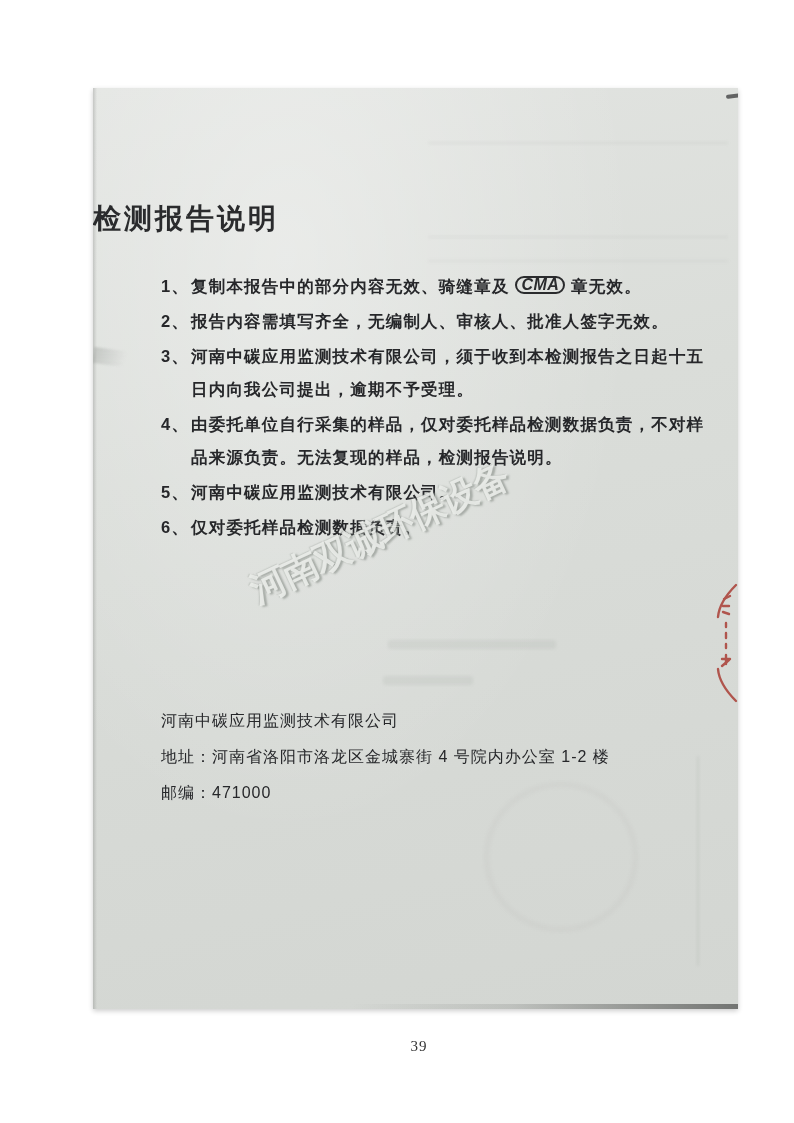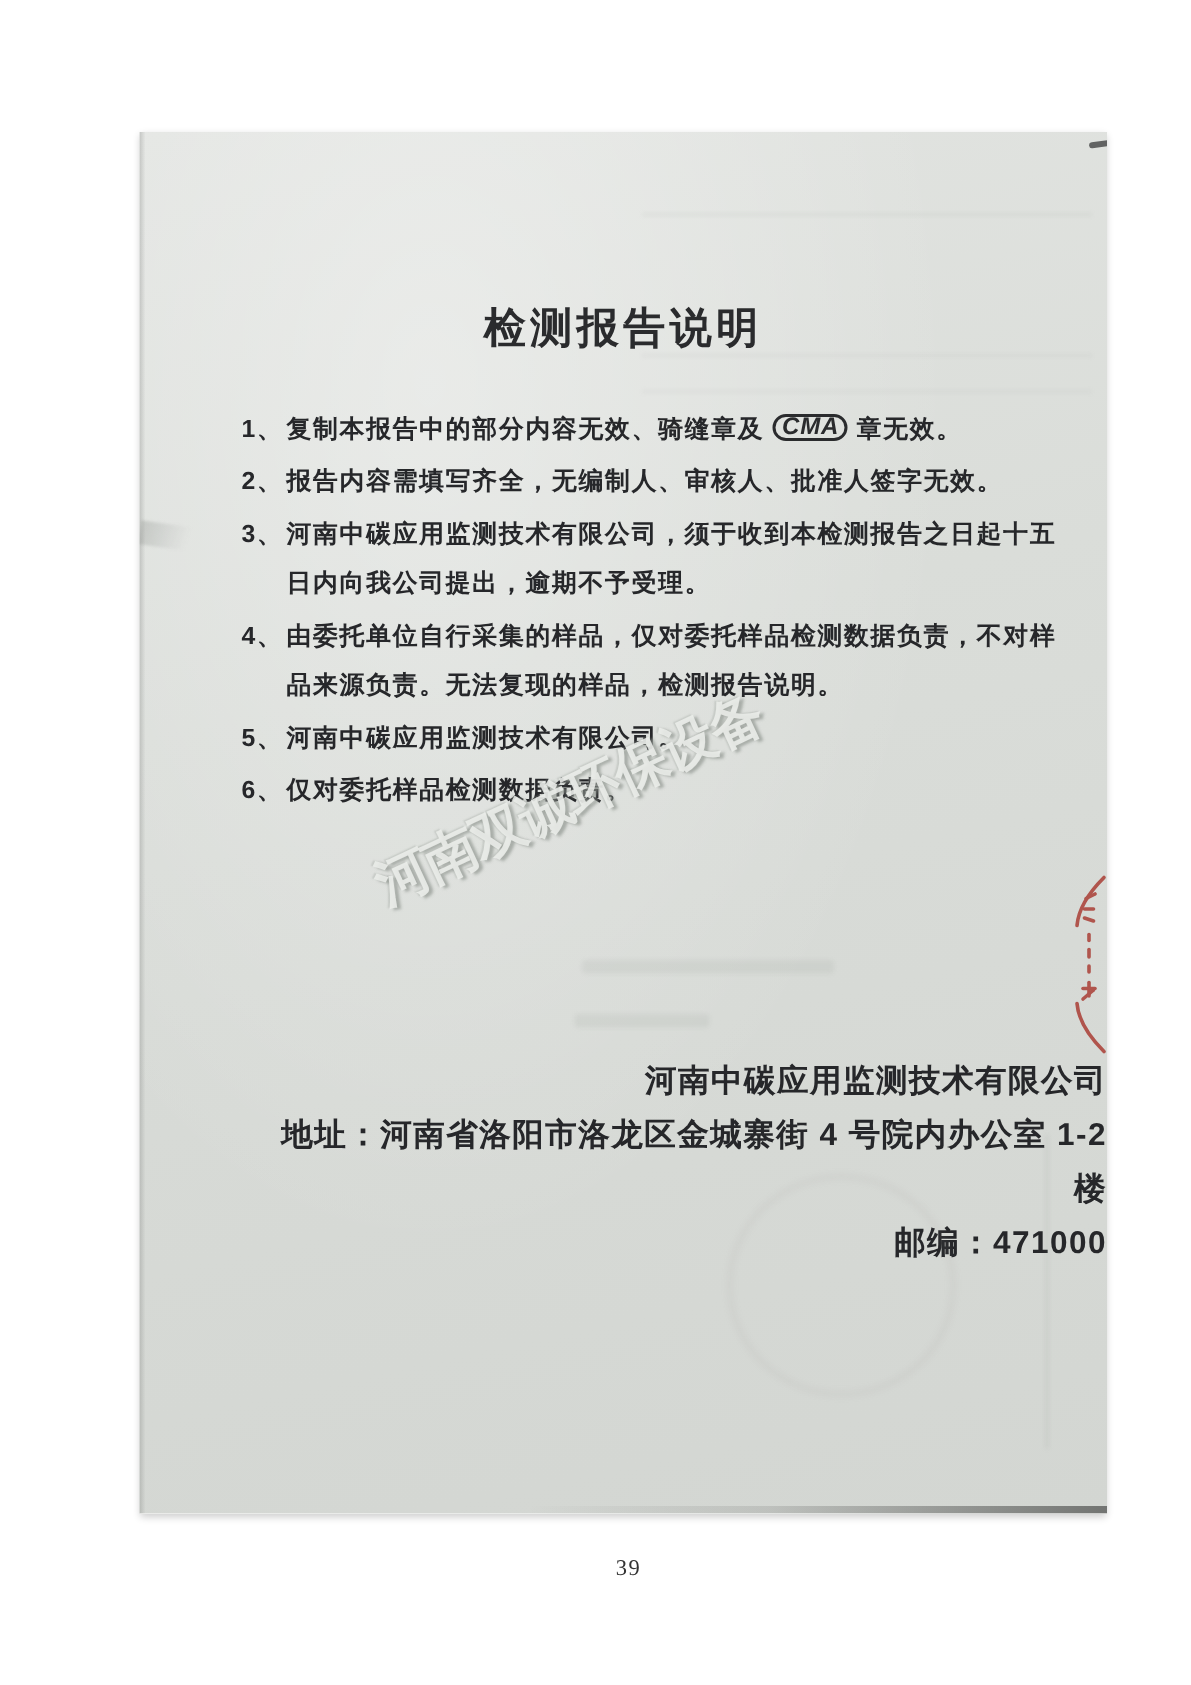--- a/index.html
+++ b/index.html
@@ -26,21 +26,21 @@
     background: linear-gradient(to left, rgba(35,36,35,0.55), rgba(35,36,35,0.12) 35%, rgba(35,36,35,0) 60%);
   }
   .corner-mark {
     position:absolute; right:-4px; top:6px; width:16px; height:4px;
     background: rgba(30,30,32,0.65); transform: rotate(-8deg); border-radius:2px;
   }
 
   
   .doc-title {
     position: absolute; left: 0; right: 0; top: 112px;
-    text-align: center; font-size: 28px; font-weight: bold;
+    text-align: left; font-size: 28px; font-weight: bold;
     letter-spacing: 3px; color: #2a2b2d;
   }
 
   
   .notes {
     position: absolute; left: 68px; top: 182px; width: 548px;
     list-style: none; font-size: 16.5px; font-weight: 600;
     line-height: 33px; letter-spacing: 1.2px; color: #26272a;
   }
   .notes li { position: relative; padding-left: 30px; margin-bottom: 2px; }
@@ -58,22 +58,22 @@
     font-size: 36px; font-weight: bold; letter-spacing: -1px;
     transform: rotate(-25deg); transform-origin: left bottom;
     color: rgba(236,238,234,0.88);
     text-shadow: 2px 2px 2px rgba(138,144,138,0.65), -1px -1px 1px rgba(150,156,150,0.30);
     pointer-events: none;
   }
 
   
   .company {
     position: absolute; left: 68px; top: 615px;
-    font-size: 21px; font-weight: bold; line-height: 36px;
-    letter-spacing: 1px; color: #26272a; text-align: right;
+    font-size: 16px; font-weight: normal; line-height: 36px;
+    letter-spacing: 1px; color: #26272a;
   }
 
   
   .edge-stamp { position: absolute; left: 621px; top: 495px; opacity: 0.82; }
 
   
   .ghost-line { position: absolute; background: rgba(140,146,140,0.12); filter: blur(1.5px); border-radius: 3px; }
   .gl-a { left: 295px; top: 552px; width: 168px; height: 9px; }
   .gl-b { left: 290px; top: 588px; width: 90px; height: 9px; }
   .gl-c { left: 335px; top: 54px;  width: 300px; height: 2px; background: rgba(140,146,140,0.10); }

